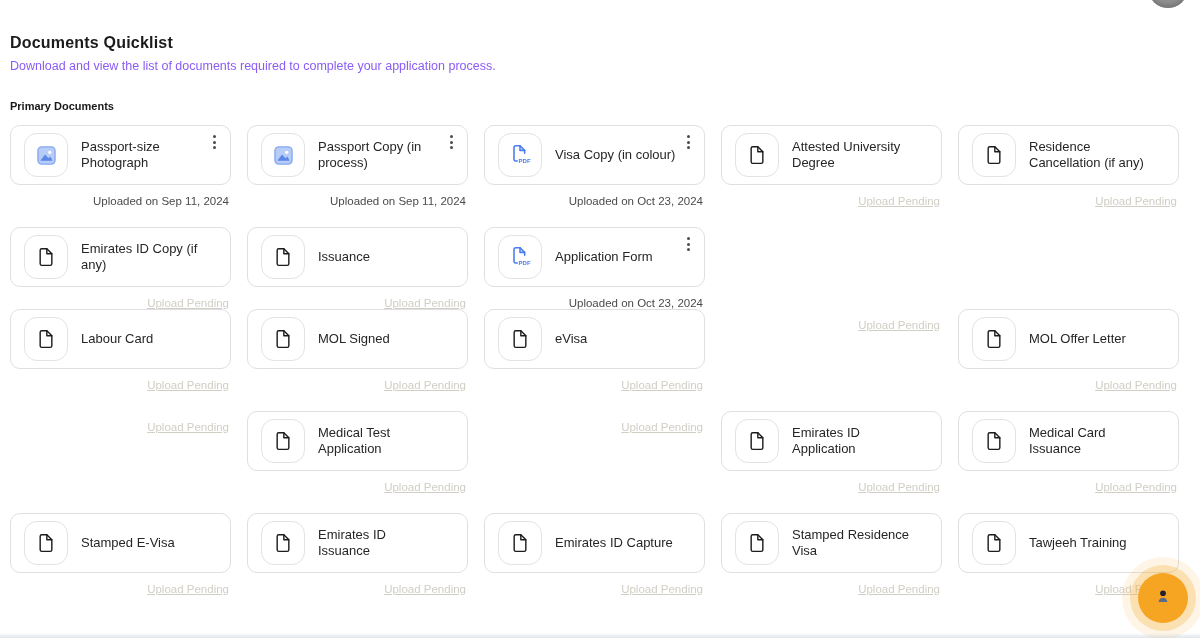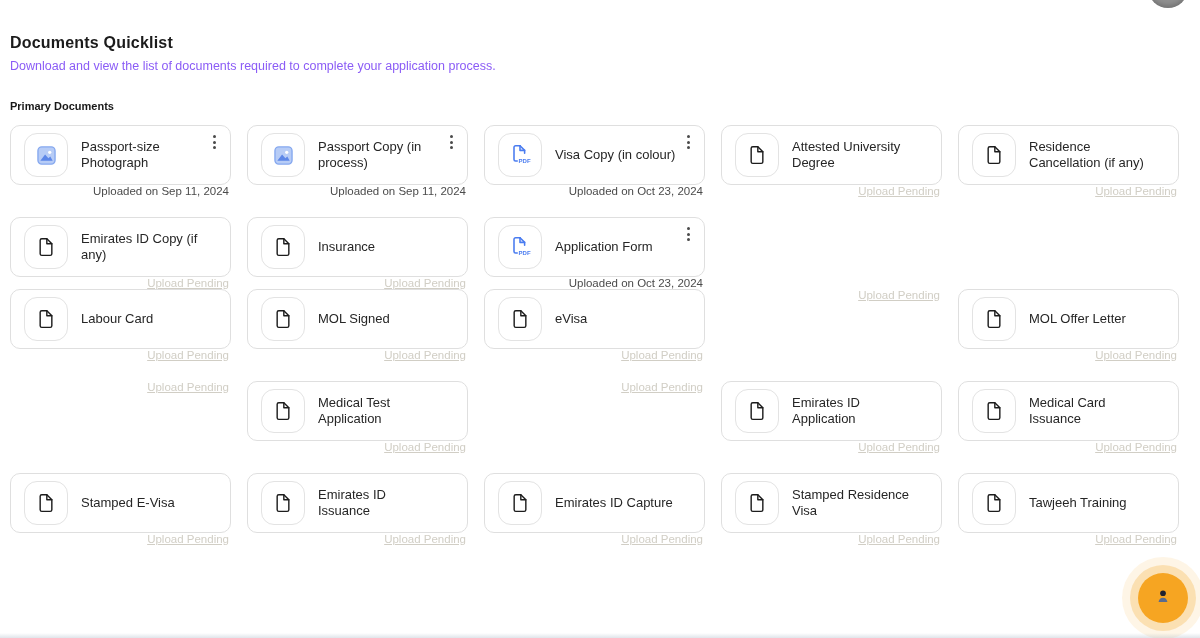--- a/index.html
+++ b/index.html
@@ -50,20 +50,21 @@
   .kebab {
     position: absolute;
     top: 7px; right: 9px;
     width: 14px; height: 18px;
     display: flex; flex-direction: column; align-items: center; justify-content: center;
     gap: 2.5px;
     cursor: pointer;
   }
   .kebab i { width: 3px; height: 3px; border-radius: 50%; background: #4a4a4a; display: block; }
   .status-line {
+    margin-top: 10px;
     text-align: right;
     font-size: 11.5px;
     padding-right: 2px;
   }
   .status-line.uploaded { color: #4b4b4b; }
   .status-line.pending  { color: #d1cec5; text-decoration: underline; }
 
   
   .top-arc {
     position: absolute;
@@ -194,21 +195,21 @@
           <div class="status-line pending">Upload Pending</div>
         </div>
         <div class="card-cell">
           <div class="doc-card">
             <span class="icon-tile">
               <svg width="20" height="22" viewBox="0 0 24 24" fill="none" stroke="#1c1c1c" stroke-width="1.7" stroke-linecap="round" stroke-linejoin="round">
       <path d="M13 2H7a2 2 0 0 0-2 2v16a2 2 0 0 0 2 2h10a2 2 0 0 0 2-2V8z"></path>
       <polyline points="13 2 13 8 19 8"></polyline>
     </svg>
             </span>
-            <span class="doc-label">Insurance</span>
+            <span class="doc-label">Issuance</span>
           </div>
           <div class="status-line pending">Upload Pending</div>
         </div>
         <div class="card-cell">
           <div class="doc-card">
             <span class="icon-tile">
               <svg width="24" height="24" viewBox="0 0 26 26" fill="none">
       <path d="M13 3H8.2A1.7 1.7 0 0 0 6.5 4.7v13.1a1.7 1.7 0 0 0 1.7 1.7H10" stroke="#4a7cf0" stroke-width="1.7" stroke-linecap="round" stroke-linejoin="round"></path>
       <path d="M13 3l5 5v3" stroke="#4a7cf0" stroke-width="1.7" stroke-linecap="round" stroke-linejoin="round"></path>
       <path d="M13 3v5h5" stroke="#4a7cf0" stroke-width="1.7" stroke-linecap="round" stroke-linejoin="round"></path>

